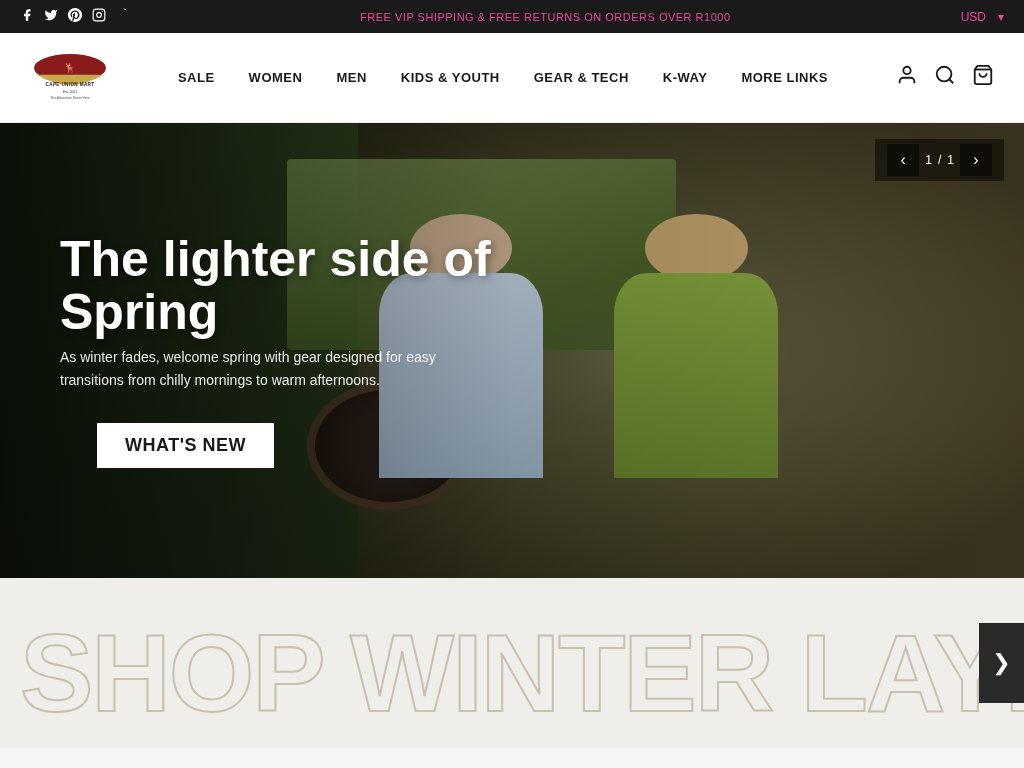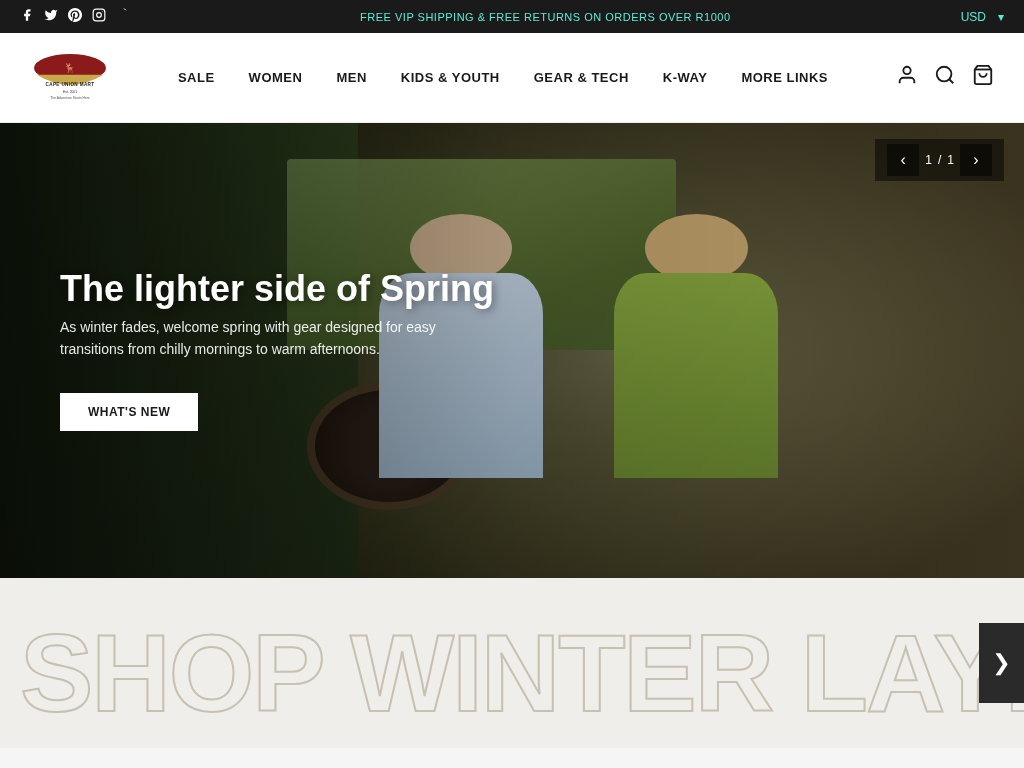--- a/index.html
+++ b/index.html
@@ -1,21 +1,21 @@
 <!DOCTYPE html>
 <html><head>
   <meta charset="utf-8">
   <style>
     * { margin: 0; padding: 0; box-sizing: border-box; }
     body { font-family: Arial, Helvetica, sans-serif; width: 1024px; overflow-x: hidden; background: #f5f5f5; }
 
     
     .announcement-bar {
       background: #1a1a1a;
-      color: #5eead4;
+      color: #ec4899;
       text-align: center;
       font-size: 12px;
       padding: 8px 20px;
       display: flex;
       align-items: center;
       justify-content: space-between;
     }
     .social-icons { display: flex; gap: 10px; align-items: center; }
     .social-icon { color: #fff; font-size: 14px; cursor: pointer; }
     .announcement-text { flex: 1; text-align: center; font-weight: 500; letter-spacing: 0.5px; font-size: 11px; }
@@ -89,47 +89,48 @@
       position: absolute;
       top: 0; left: 0;
       width: 100%; height: 100%;
       z-index: 3;
       display: flex;
       flex-direction: column;
       justify-content: center;
       padding: 60px 60px;
     }
     .hero-title {
-      font-size: 36px;
+      font-size: 50px;
       font-weight: 900;
       color: #fff;
       line-height: 1.05;
       margin-bottom: 8px;
       text-shadow: 2px 2px 8px rgba(0,0,0,0.4);
       max-width: 540px;
     }
     .hero-subtitle {
       font-size: 14px;
       color: rgba(255,255,255,0.9);
       line-height: 1.6;
       margin-bottom: 32px;
       max-width: 420px;
     }
     .hero-cta {
       display: inline-block;
       background: #fff;
       color: #1a1a1a;
-      font-size: 12px;
+      font-size: 18px;
       font-weight: 700;
       padding: 12px 28px;
       border: none;
       cursor: pointer;
       letter-spacing: 0.5px;
       text-transform: uppercase;
       width: fit-content;
+      margin-left: 37px;
     }
     .carousel-counter {
       position: absolute;
       top: 16px;
       right: 20px;
       z-index: 4;
       background: rgba(0,0,0,0.5);
       color: #fff;
       font-size: 12px;
       padding: 5px 12px;

